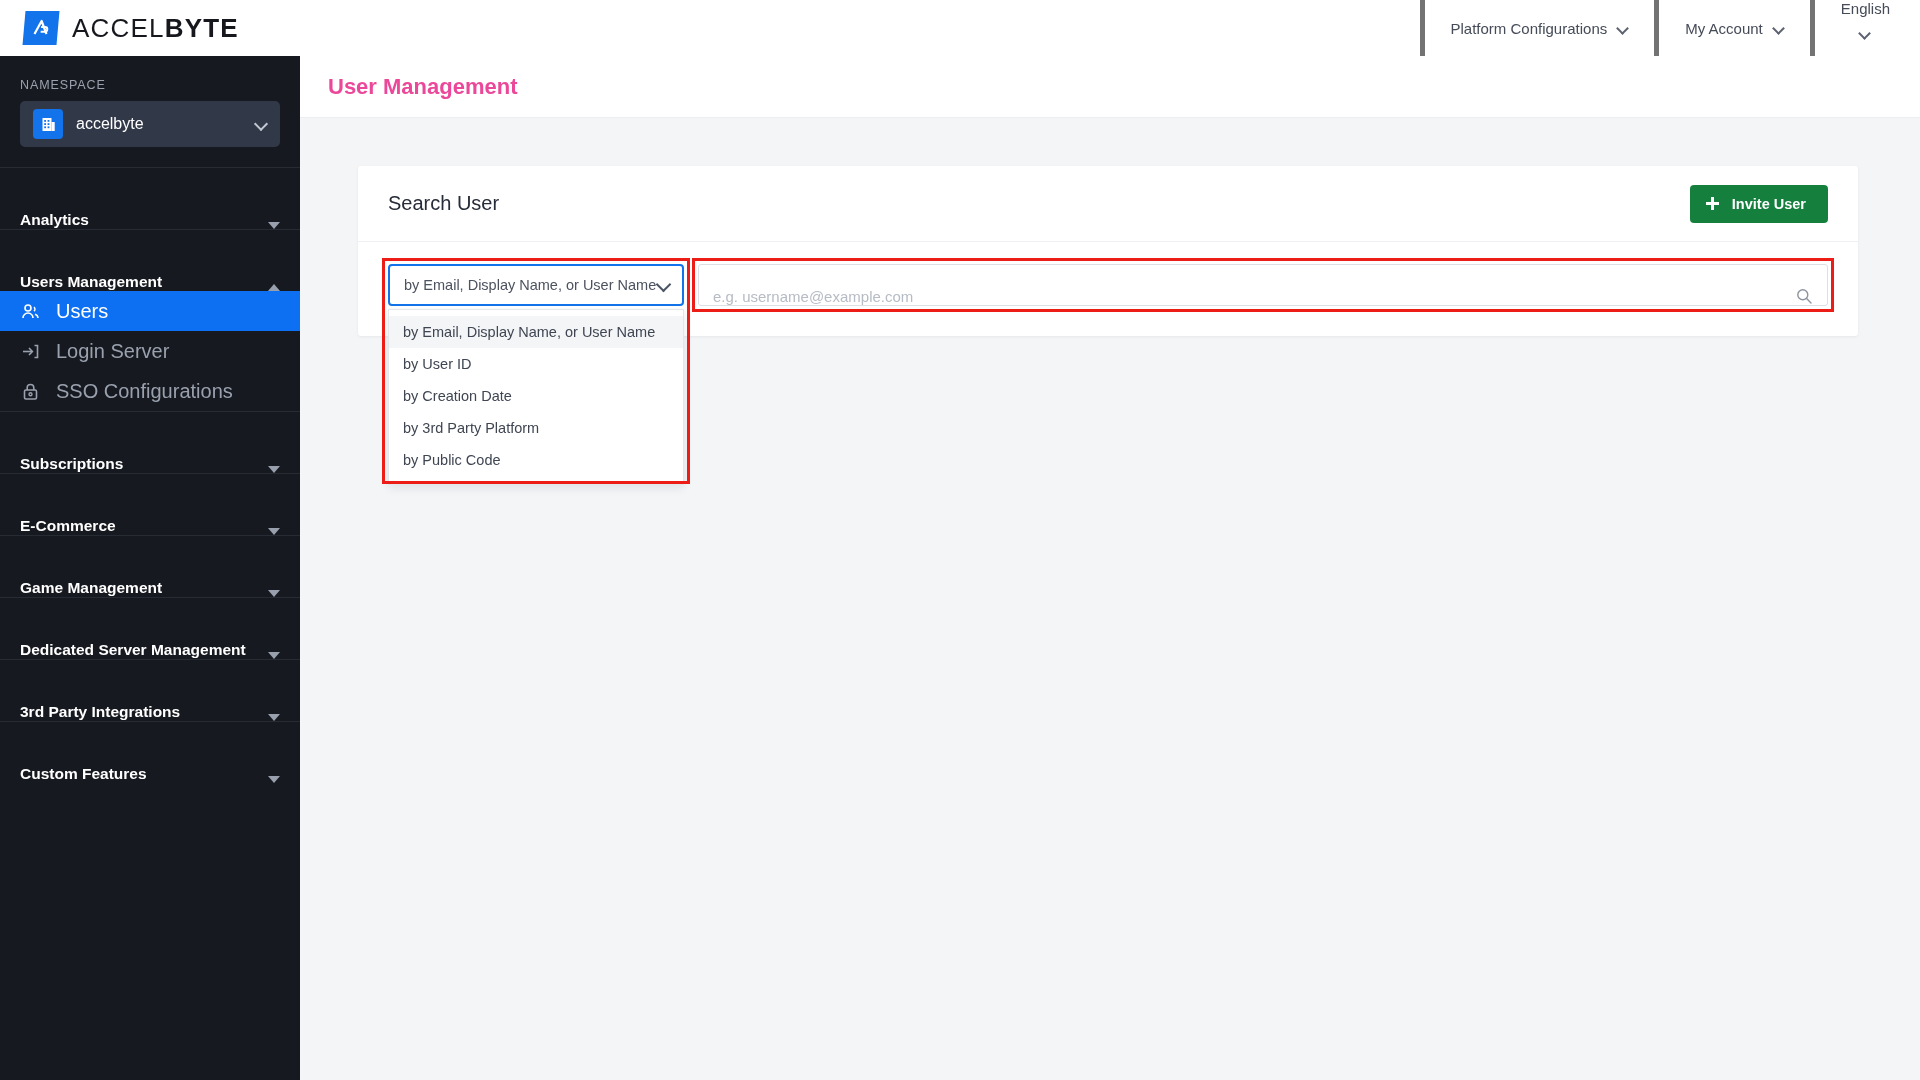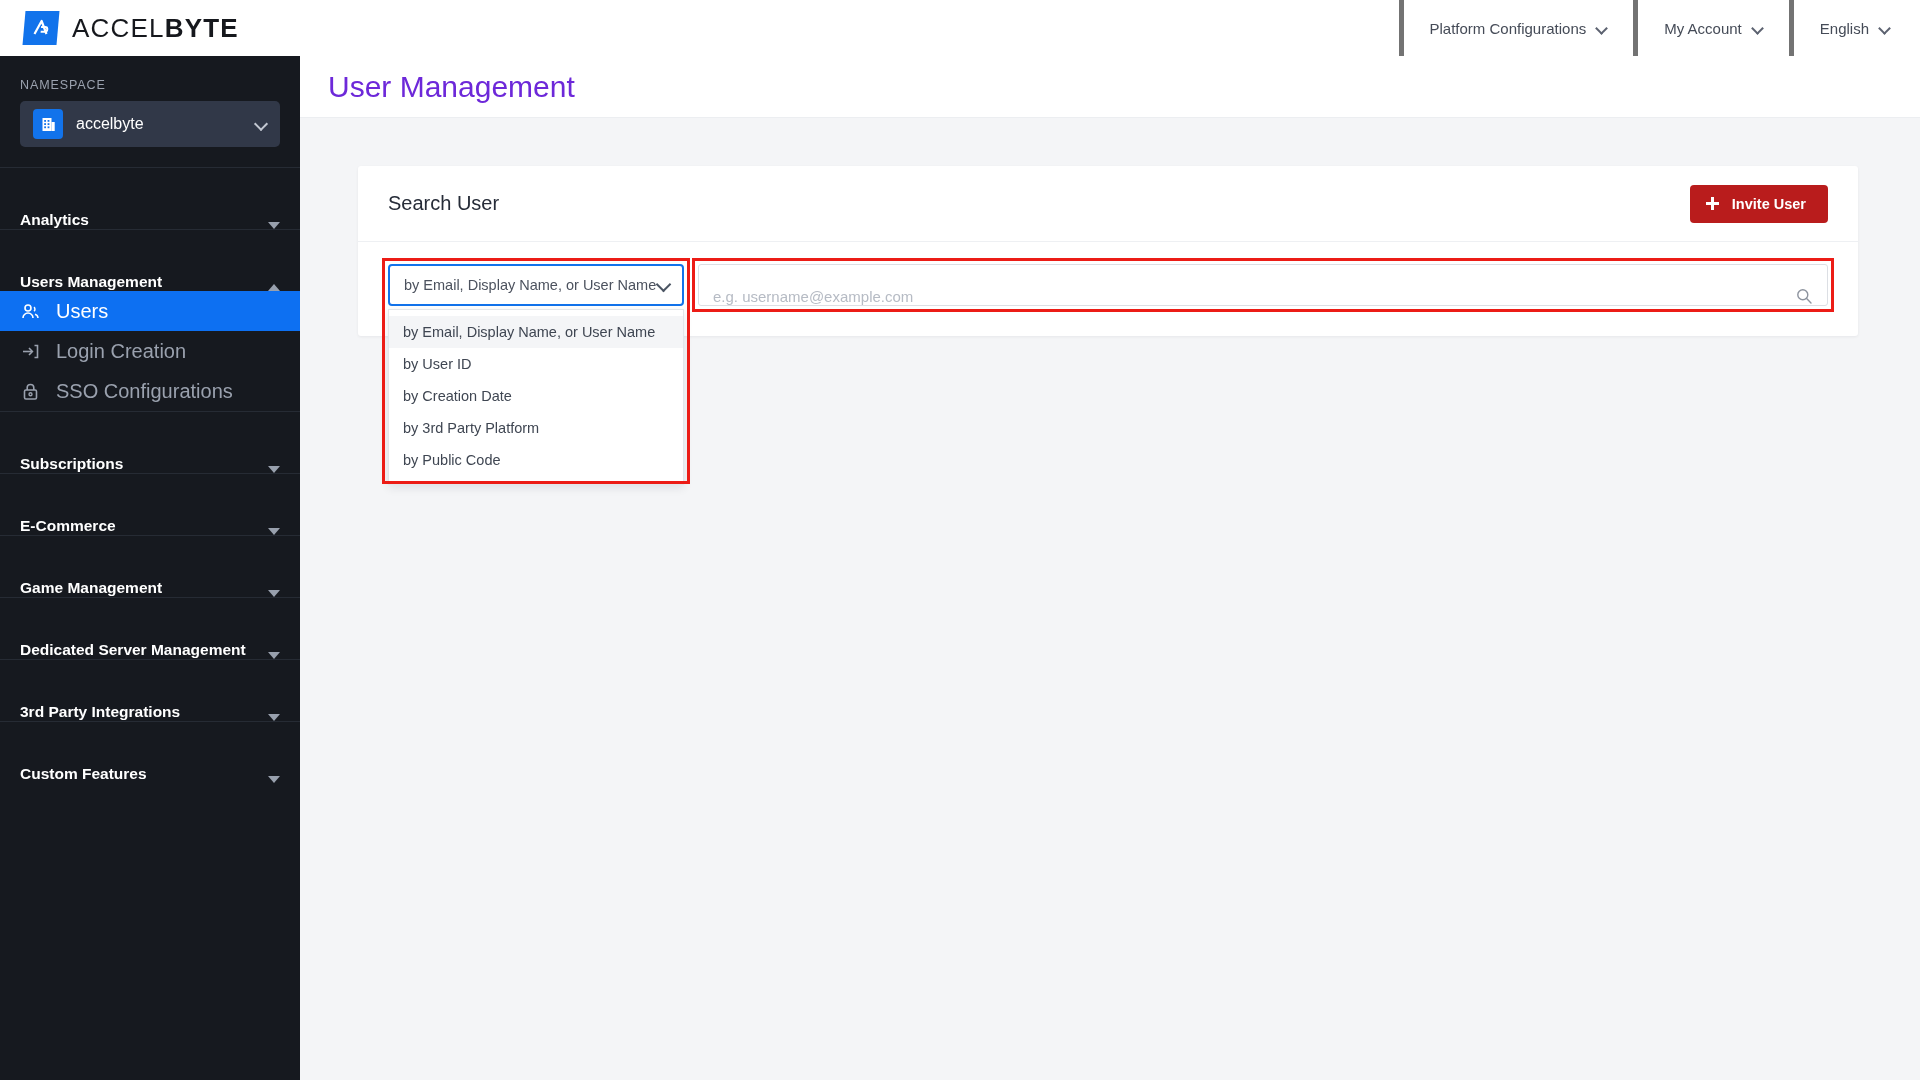--- a/index.html
+++ b/index.html
@@ -68,21 +68,21 @@
     display: flex;
     align-items: center;
     gap: 11px;
     padding: 0 26px;
     font-size: 15px;
     color: #454b57;
     border-left: 5px solid #737373;
     cursor: pointer;
     height: 56px;
   }
-  .topnav-item:last-child { padding-right: 30px; }
+  .topnav-item:last-child { padding-right: 30px; flex-direction: column; }
 
   .chev {
     width: 10px;
     height: 10px;
     display: inline-block;
     position: relative;
   }
   .chev::after {
     content: "";
     position: absolute;
@@ -216,23 +216,23 @@
   .page-header {
     height: 62px;
     background: #ffffff;
     display: flex;
     align-items: center;
     padding-left: 28px;
     border-bottom: 1px solid #eceef1;
   }
 
   .page-title {
-    font-size: 30px;
-    color: #6d28d9;
-    font-weight: 400;
+    font-size: 22px;
+    color: #ec4899;
+    font-weight: 700;
   }
 
   .card {
     position: absolute;
     top: 110px;
     left: 58px;
     width: 1500px;
     background: #ffffff;
     border-radius: 3px;
     box-shadow: 0 1px 3px rgba(16,24,40,.06);
@@ -248,21 +248,21 @@
 
   .card-title {
     font-size: 20px;
     color: #262c38;
     font-weight: 400;
   }
 
   .invite-btn {
     margin-left: auto;
     height: 38px;
-    background: #b91c1c;
+    background: #15803d;
     border: none;
     border-radius: 4px;
     color: #ffffff;
     font-size: 14.5px;
     font-family: "Liberation Sans", sans-serif;
     font-weight: 700;
     padding: 0 22px 0 16px;
     display: flex;
     align-items: center;
     gap: 13px;
@@ -483,21 +483,21 @@
       </div>
 
       <div class="nav-item">
         <span class="nav-ico">
           <svg width="19" height="19" viewBox="0 0 19 19">
             <path d="M2 9.5 h9" stroke="#9aa1ae" stroke-width="1.6"></path>
             <path d="M8 6 l3.4 3.5 L8 13" stroke="#9aa1ae" stroke-width="1.6" fill="none"></path>
             <path d="M13.5 3.5 h3 v12 h-3" stroke="#9aa1ae" stroke-width="1.6" fill="none"></path>
           </svg>
         </span>
-        <span class="nav-item-label">Login Creation</span>
+        <span class="nav-item-label">Login Server</span>
       </div>
 
       <div class="nav-item">
         <span class="nav-ico">
           <svg width="19" height="19" viewBox="0 0 19 19">
             <rect x="3.5" y="8" width="12" height="9" rx="1.4" stroke="#9aa1ae" stroke-width="1.6" fill="none"></rect>
             <path d="M6.2 8 V5.8 a3.3 3.3 0 0 1 6.6 0 V8" stroke="#9aa1ae" stroke-width="1.6" fill="none"></path>
             <circle cx="9.5" cy="12.3" r="1.5" stroke="#9aa1ae" stroke-width="1.4" fill="none"></circle>
           </svg>
         </span>

